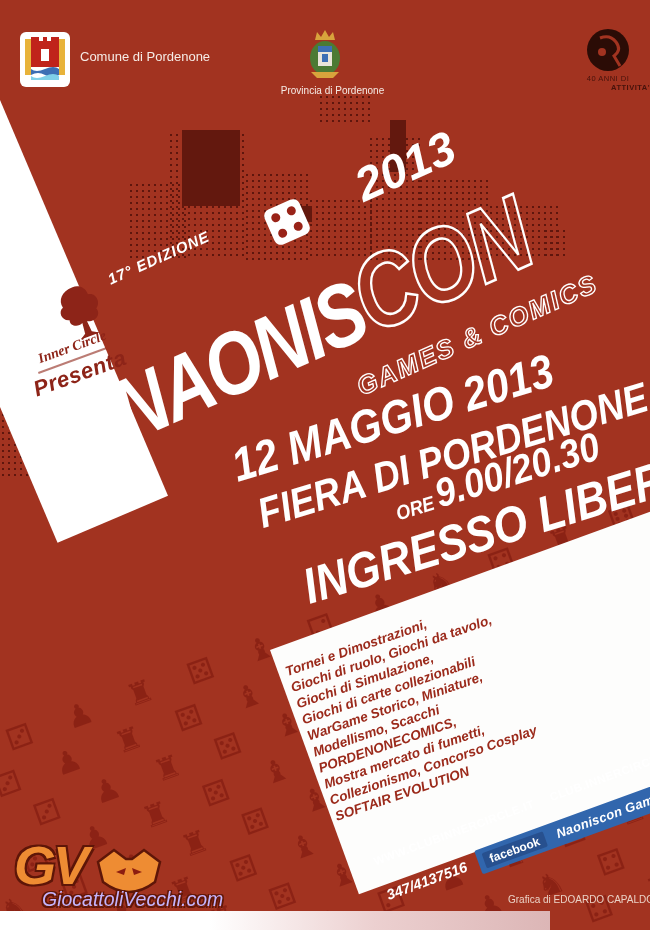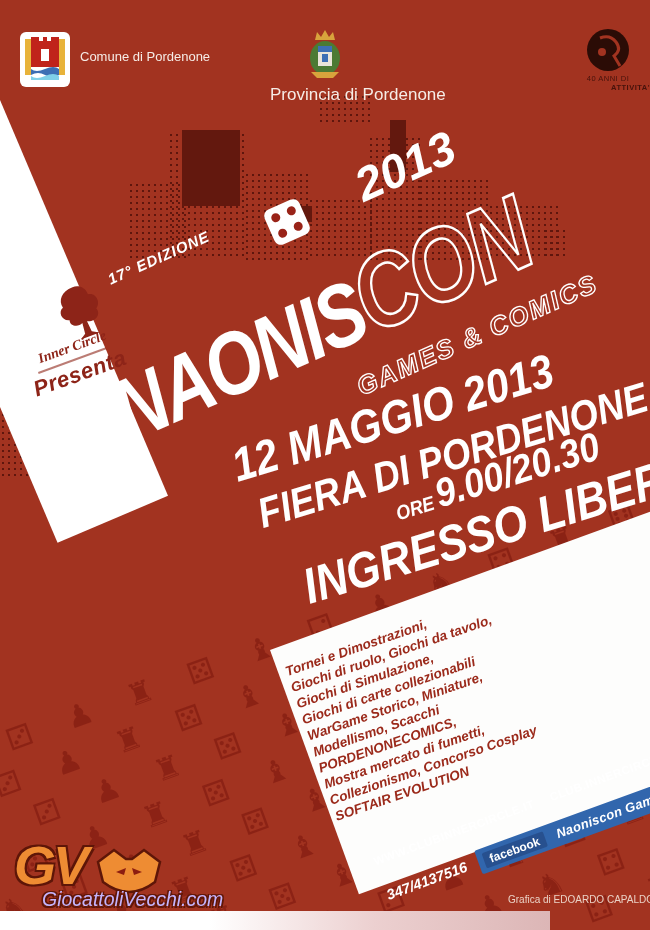--- a/index.html
+++ b/index.html
@@ -98,21 +98,21 @@
   <div class="abs z3" style="left:303px;top:26px;">
     <svg width="44" height="56" viewBox="0 0 44 56">
       <path d="M14 6 l4 5 l4 -7 l4 7 l4 -5 l2 8 h-20 Z" fill="#d8a33c"></path>
       <ellipse cx="22" cy="32" rx="15" ry="17" fill="#4c7a33"></ellipse>
       <rect x="15" y="20" width="14" height="20" fill="#e9e4d8"></rect>
       <rect x="15" y="20" width="14" height="6" fill="#3d6fb4"></rect>
       <rect x="19" y="28" width="6" height="8" fill="#3d6fb4"></rect>
       <path d="M8 46 h28 l-6 6 h-16 Z" fill="#d8a33c"></path>
     </svg>
   </div>
-  <div class="abs z3" style="left:270px;top:85px;width:125px;text-align:center;font-size:17px;color:#f6ece6;white-space:nowrap;">Provincia di Pordenone</div>
+  <div class="abs z3" style="left:270px;top:85px;width:125px;text-align:center;font-size:10px;color:#f6ece6;white-space:nowrap;">Provincia di Pordenone</div>
 
   <div class="abs z3" style="left:586px;top:28px;">
     <svg width="44" height="44" viewBox="0 0 44 44">
       <circle cx="22" cy="22" r="21" fill="#2b0c06"></circle>
       <path d="M14 10 q10 -4 16 4 q6 8 -2 14 l6 10" stroke="#a23320" stroke-width="3" fill="none"></path>
       <circle cx="16" cy="24" r="4" fill="#a23320"></circle>
     </svg>
   </div>
   <div class="abs z3" style="left:566px;top:74px;width:84px;text-align:center;font-size:7.5px;font-weight:normal;color:#46120b;letter-spacing:.5px;">40 ANNI DI</div>
   <div class="abs z3" style="left:566px;top:83px;width:84px;text-align:right;font-size:7.5px;font-weight:bold;color:#46120b;letter-spacing:.5px;">ATTIVITA'</div>

